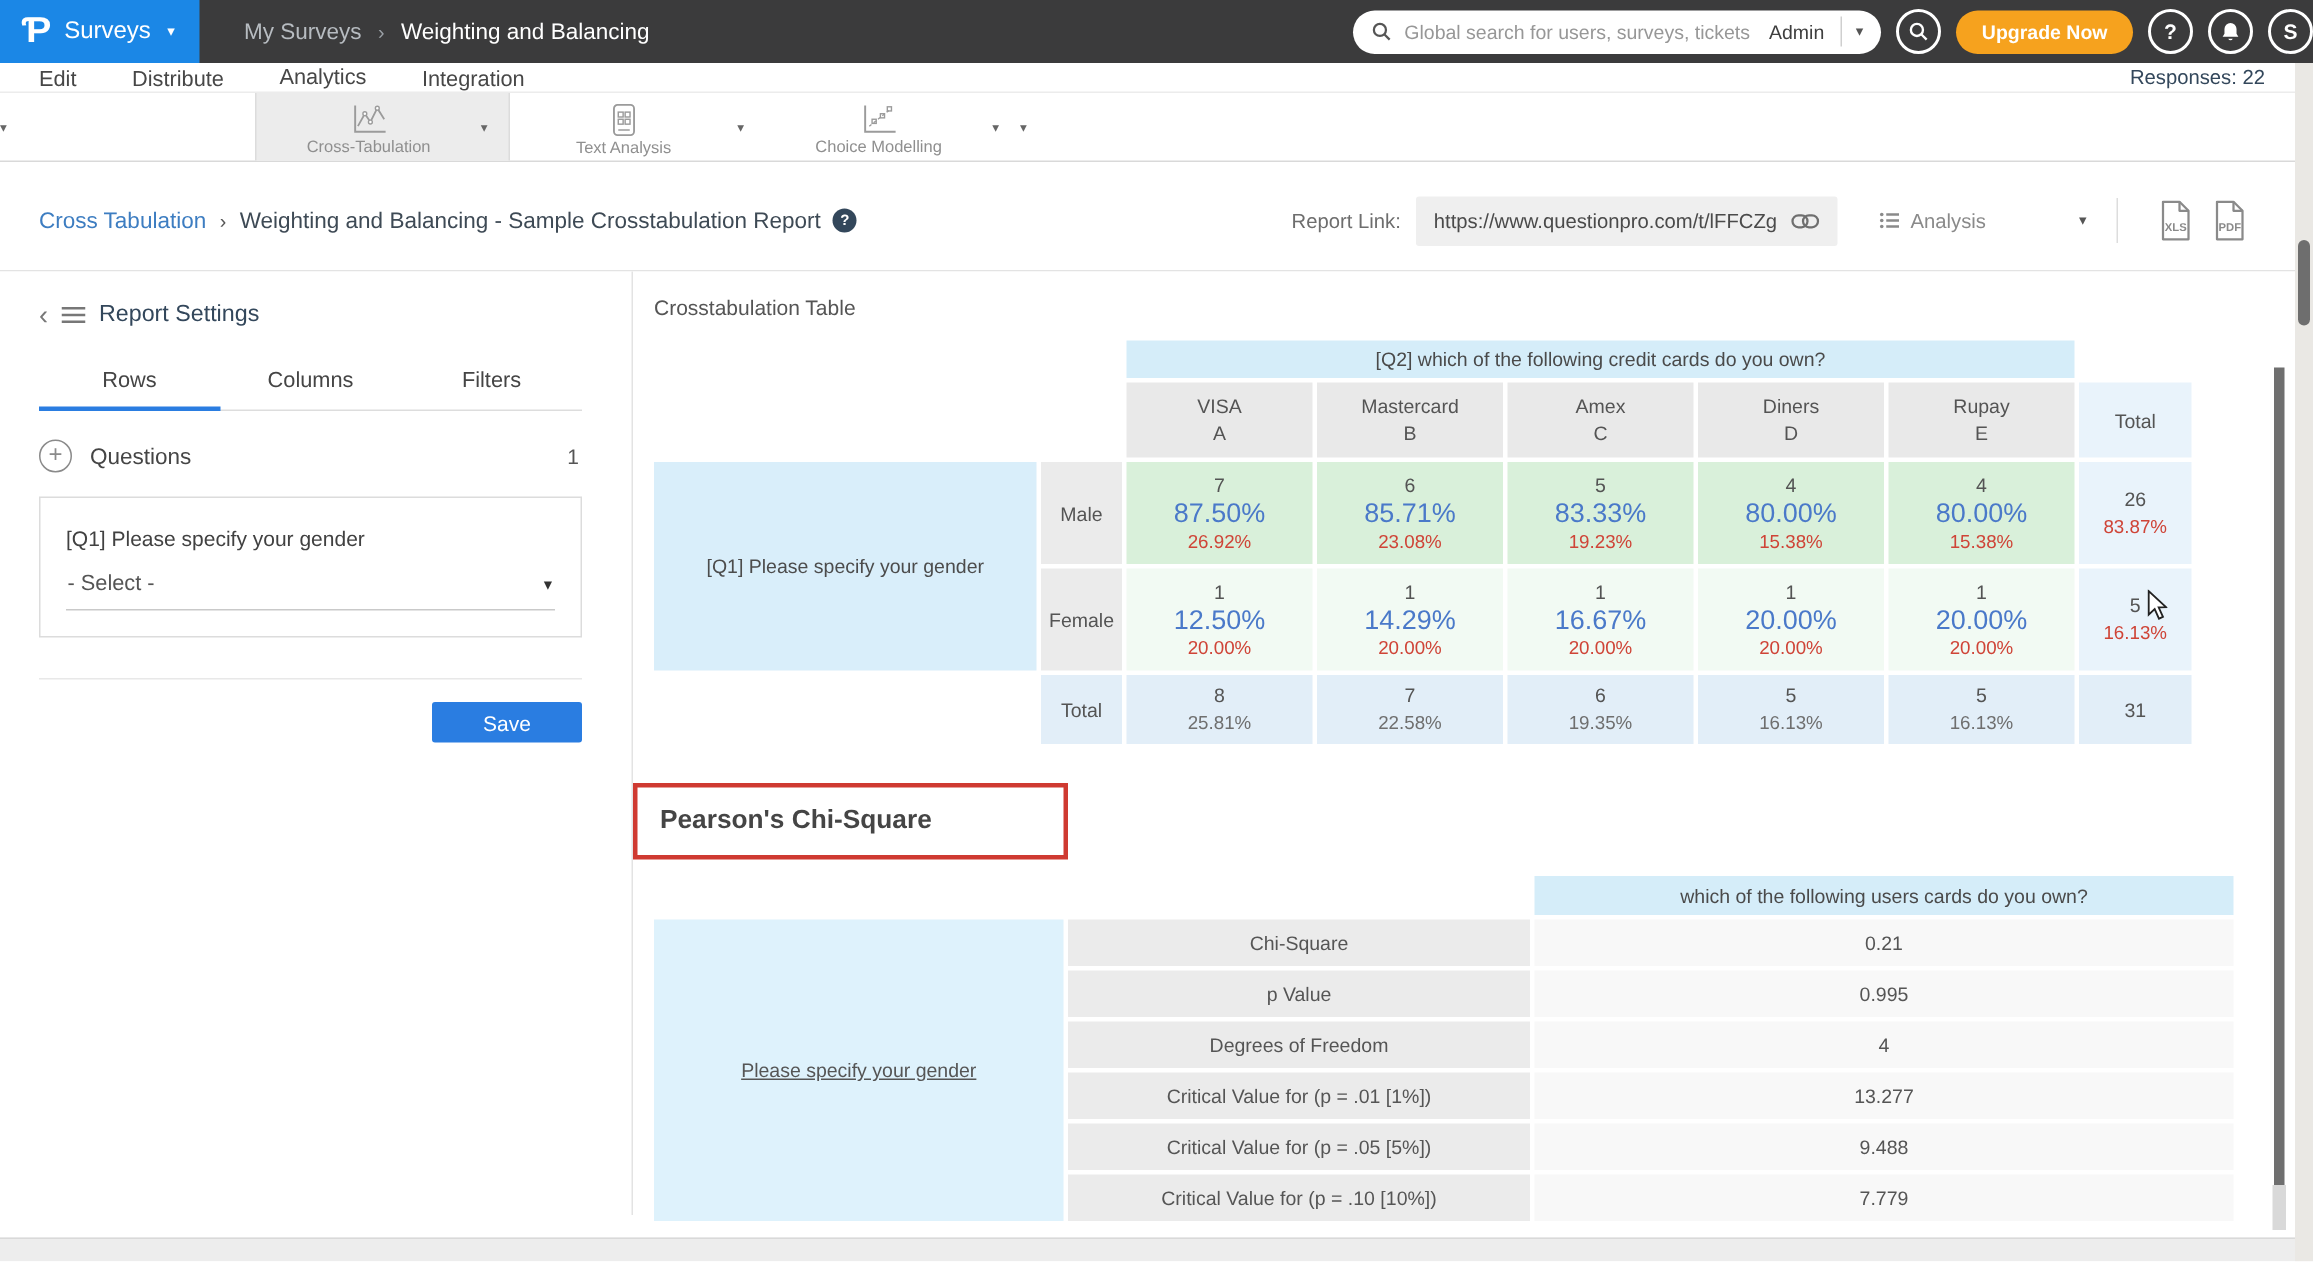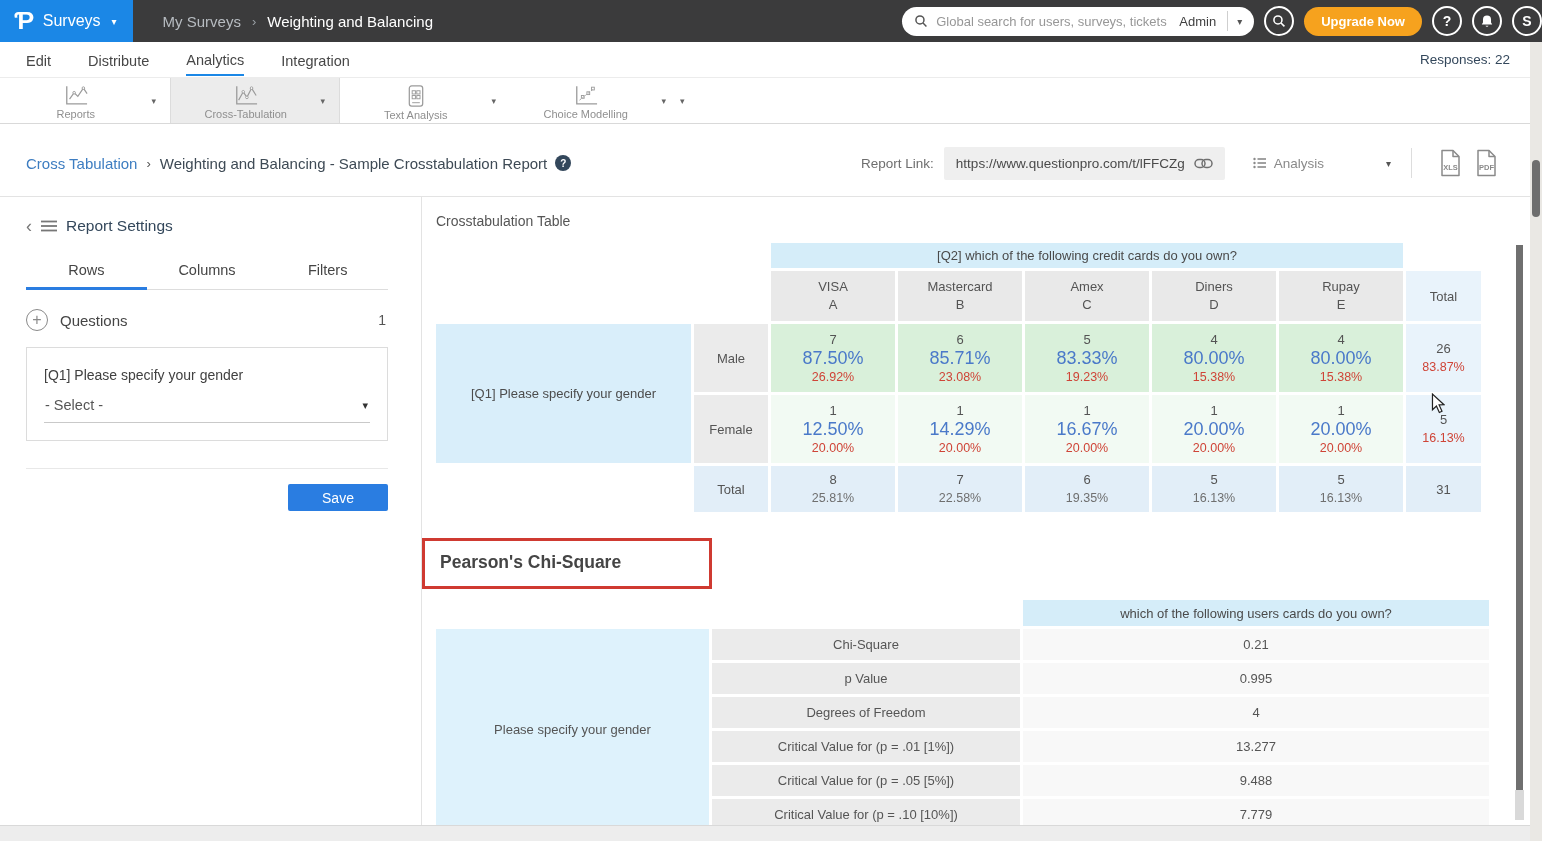--- a/index.html
+++ b/index.html
@@ -22,21 +22,21 @@
   .search-pill svg { flex:0 0 auto; }
   .search-pill input { border:0; outline:0; flex:1; font-size:13px; color:#444; margin-left:8px; font-family:"Liberation Sans",sans-serif; }
   .search-pill input::placeholder { color:#979797; }
   .search-pill .scope { font-size:13px; color:#3f3f3f; }
   .search-pill .vline { width:1px; height:20px; background:#cfcfcf; margin:0 9px 0 11px; }
   .search-pill .caret { color:#555; font-size:10px; padding-right:2px; cursor:pointer; }
   .circle-btn { width:30px; height:30px; border-radius:50%; border:2px solid #fff; color:#fff; display:flex; align-items:center; justify-content:center; font-size:14px; font-weight:bold; cursor:pointer; background:transparent; }
   .upgrade-btn { height:29px; border-radius:15px; background:#f6a21e; color:#fff; font-size:13px; font-weight:bold; display:flex; align-items:center; padding:0 17px; cursor:pointer; border:0; }
 
   
-  .navrow { display:flex; align-items:center; height:36px; width:1530px; padding:0 20px 0 26px; border-bottom:1px solid #ececec; background:#fff; }
+  .navrow { display:flex; align-items:center; height:20px; width:1530px; padding:0 20px 0 26px; border-bottom:1px solid #ececec; background:#fff; }
   .navrow .nav-item { font-size:14.5px; color:#474747; margin-right:37px; cursor:pointer; padding:8px 0 6px; }
   .navrow .nav-item.active { border-bottom:2px solid #1b87e6; }
   .navrow .responses { margin-left:auto; font-size:13.5px; color:#33475b; }
 
   
   .toolbar { display:flex; height:46px; width:1530px; background:#fff; border-bottom:1px solid #d9d9d9; }
   .tool { width:170px; display:flex; align-items:center; cursor:pointer; }
   .tool.active { background:#ececec; border-left:1px solid #dcdcdc; border-right:1px solid #dcdcdc; }
   .tool .tool-center { flex:1; display:flex; flex-direction:column; align-items:center; justify-content:center; gap:2px; padding-top:4px; }
   .tool .tool-label { font-size:11px; color:#8f8f8f; }
@@ -84,37 +84,37 @@
   .main { flex:1; padding:16px 0 0 14px; }
   .section-title { font-size:14px; color:#555; }
 
   table.ct { border-collapse:separate; border-spacing:3px; margin-top:11px; margin-left:-3px; }
   table.ct td { text-align:center; vertical-align:middle; font-size:13px; color:#545454; }
   .ct .blank { background:transparent; }
   .ct .banner { background:#d5edf9; height:25px; color:#4a4a4a; }
   .ct .colh { background:#e9e9e9; height:50px; line-height:18px; }
   .ct .totalh { background:#e9f3fb; }
   .ct .qcell { background:#d9eefa; width:255px; color:#4c4c4c; }
-  .ct .rowlab { background:#ebebeb; width:74px; }
+  .ct .rowlab { background:#ebebeb; width:54px; }
   .ct .g1 { background:#d9f0da; width:124px; height:68px; }
   .ct .g2 { background:#f2faf3; width:124px; height:68px; }
   .ct .tcol { background:#e9f3fb; width:75px; }
   .ct .trow { background:#e2eef8; height:46px; }
   .ct .n { font-size:13px; color:#545454; line-height:19px; }
   .ct .pr { font-size:18px; color:#4a79c9; line-height:19px; }
   .ct .pc { font-size:12.5px; color:#cf4437; line-height:19px; }
   .ct .pg { font-size:12.5px; color:#6f6f6f; line-height:19px; }
 
   .pearson-box { display:inline-block; border:3px solid #cf3a31; margin-top:23px; margin-left:-14px; padding:11px 88px 13px 15px; background:#fff; }
   .pearson-box h2 { font-size:17.5px; color:#454545; font-weight:bold; }
 
   table.chi { border-collapse:separate; border-spacing:3px; margin-top:8px; margin-left:-3px; }
   table.chi td { text-align:center; vertical-align:middle; font-size:13px; color:#555; }
   .chi .chdr { background:#d5edf9; height:26px; color:#4a4a4a; }
-  .chi .qside { background:#def2fc; width:273px; }
+  .chi .qside { background:#def2fc; width:273px;text-decoration:underline; }
   .chi .mlab { background:#ebebeb; width:308px; height:31px; }
   .chi .mval { background:#f8f8f8; width:466px; }
 
   
   .footer-strip { position:absolute; left:0; bottom:0; width:1542px; height:16px; background:#ededed; border-top:1px solid #d9d9d9; }
 
   
   .outer-track { position:absolute; top:42px; right:0; width:12px; height:799px; background:#eae8e4; }
   .outer-thumb { position:absolute; top:118px; left:2px; width:8px; height:57px; background:#6e6e6e; border-radius:4px; }
   .inner-thumb { position:absolute; top:245px; left:1516px; width:7px; height:545px; background:#6f6f6f; }
@@ -170,29 +170,20 @@
   <div class="navrow">
     <span class="nav-item">Edit</span>
     <span class="nav-item">Distribute</span>
     <span class="nav-item active">Analytics</span>
     <span class="nav-item">Integration</span>
     <span class="responses">Responses: 22</span>
   </div>
 
   <div class="toolbar">
     <div class="tool">
-      <span class="tool-center">
-        <svg width="24" height="21" viewBox="0 0 26 22">
-            <path d="M3 1v19h22" fill="none" stroke="#9b9b9b" stroke-width="1.4"></path>
-            <path d="M6 15l5-7 4 4 6-9 4 6" fill="none" stroke="#9b9b9b" stroke-width="1.3"></path>
-            <circle cx="11" cy="8" r="1.4" fill="#fff" stroke="#9b9b9b"></circle>
-            <circle cx="21" cy="3" r="1.4" fill="#fff" stroke="#9b9b9b"></circle>
-          </svg>
-        <span class="tool-label">Reports</span>
-      </span>
       <span class="caret">▾</span>
     </div>
     <div class="tool active">
       <span class="tool-center">
         <svg width="24" height="21" viewBox="0 0 26 22">
             <path d="M3 1v19h22" fill="none" stroke="#9b9b9b" stroke-width="1.4"></path>
             <path d="M5 16l5-9 4 6 5-10 5 8" fill="none" stroke="#9b9b9b" stroke-width="1.3"></path>
             <circle cx="10" cy="7" r="1.4" fill="#fff" stroke="#9b9b9b"></circle>
             <circle cx="14" cy="13" r="1.4" fill="#fff" stroke="#9b9b9b"></circle>
             <circle cx="19" cy="3" r="1.4" fill="#fff" stroke="#9b9b9b"></circle>

